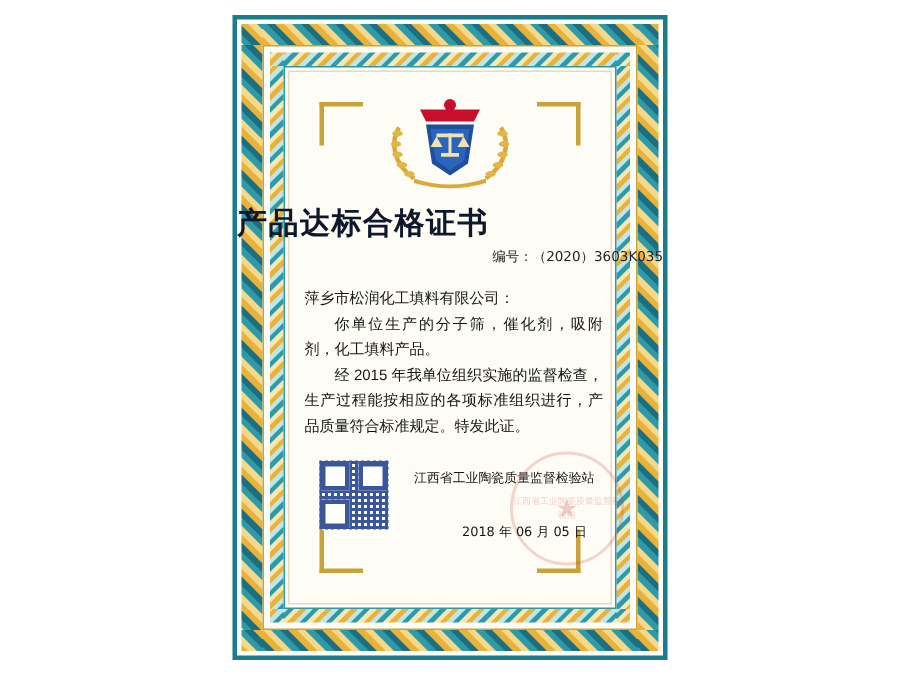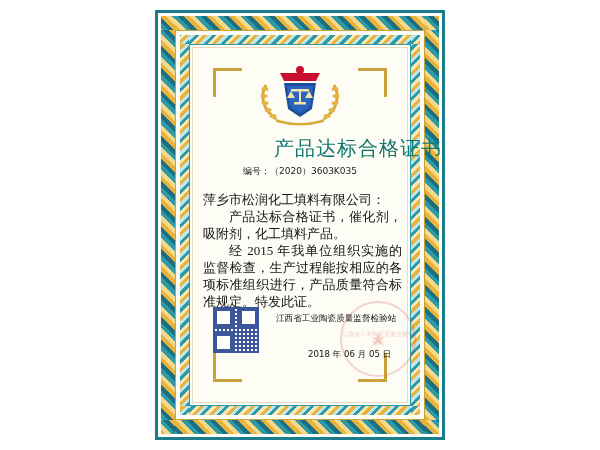--- a/index.html
+++ b/index.html
@@ -86,45 +86,45 @@
     transform: translateX(-50%);
     width: 92px;
     height: 62px;
   }
 
   
   .title {
     position: absolute;
     left: 0; right: 0;
     top: 122px;
-    text-align: right;
+    text-align: left;
     font-family: "DejaVu Sans", sans-serif;
     font-size: 20px;
-    font-weight: normal;
+    font-weight: bold;
     letter-spacing: 1px;
-    color: #0f766e;
+    color: #0f172a;
   }
   .cert-no {
     position: absolute;
     left: 0; right: 0;
     top: 152px;
-    text-align: center;
+    text-align: right;
     font-family: "DejaVu Sans", sans-serif;
     font-size: 9px;
     color: #222;
   }
 
   
   .body {
     position: absolute;
     left: 45px;
     right: 40px;
     top: 178px;
-    font-family: Liberation Serif, serif;
-    font-size: 13px;
+    font-family: Liberation Sans, sans-serif;
+    font-size: 10px;
     line-height: 17px;
     color: #141414;
   }
   .body .company { display:block; }
   .body .para { display:block; text-align: justify; }
   .body .para.indent { text-indent: 2em; }
   .validity {
     position: absolute;
     left: 45px;
     top: 270px;
@@ -255,21 +255,21 @@
     </svg>
 
     <div class="title">产品达标合格证书</div>
 
     <div class="cert-no">
       <span>编号：</span><span>（2020）3603K035</span>
     </div>
 
     <div class="body">
       <span class="company">萍乡市松润化工填料有限公司：</span>
-      <span class="para indent">产品达标合格证书，催化剂，吸附剂，化工填料产品。</span>
+      <span class="para indent">你单位生产的分子筛，催化剂，吸附剂，化工填料产品。</span>
       <span class="para indent">经 2015 年我单位组织实施的监督检查，生产过程能按相应的各项标准组织进行，产品质量符合标准规定。特发此证。</span>
     </div>
 
 
     <div class="qr">
       <div class="qr-eye e1"></div>
       <div class="qr-eye e2"></div>
       <div class="qr-eye e3"></div>
     </div>
 

